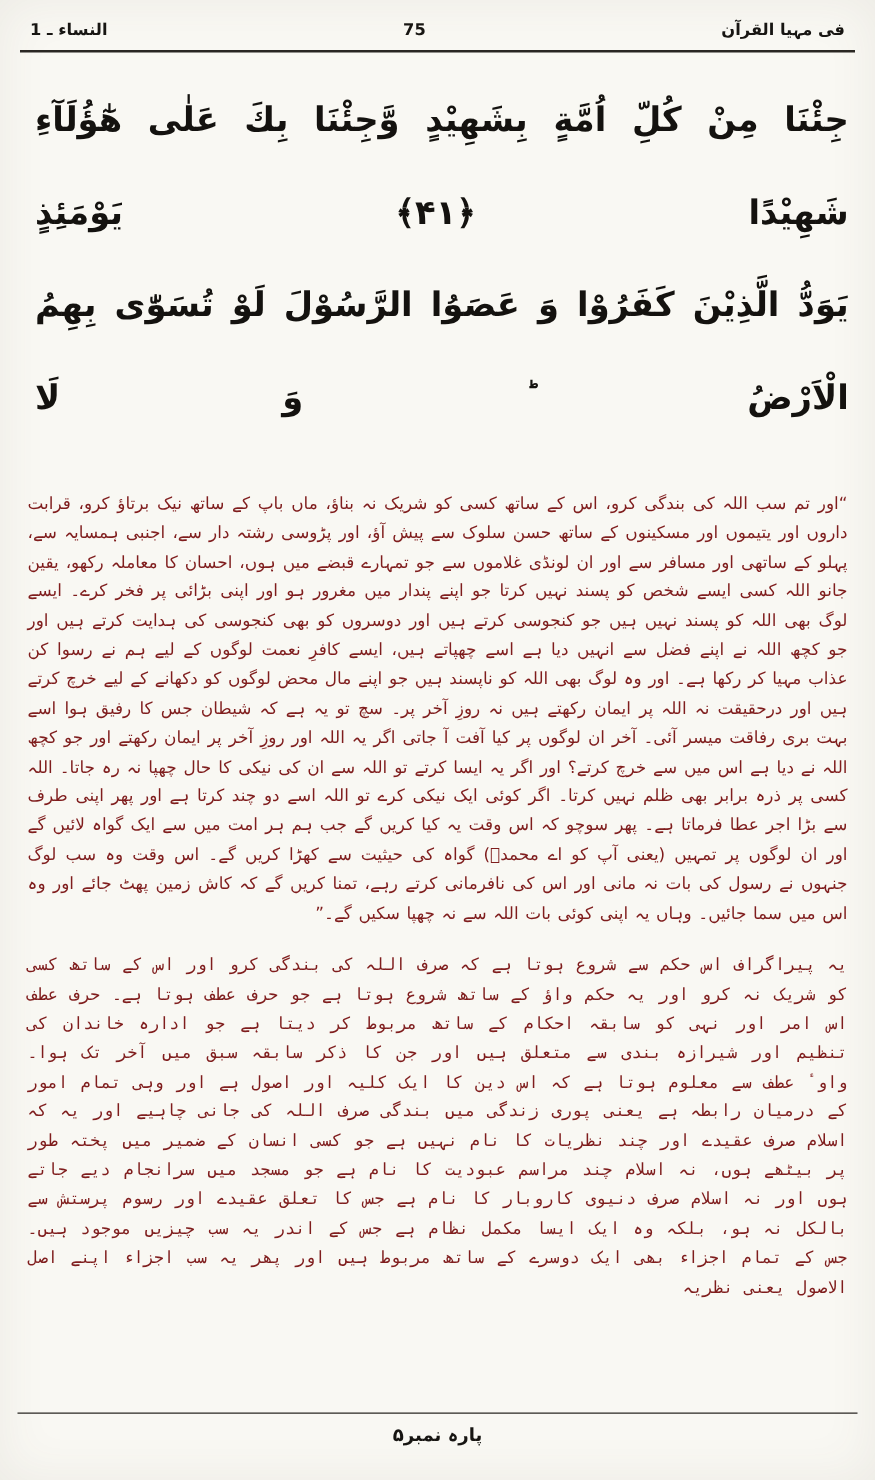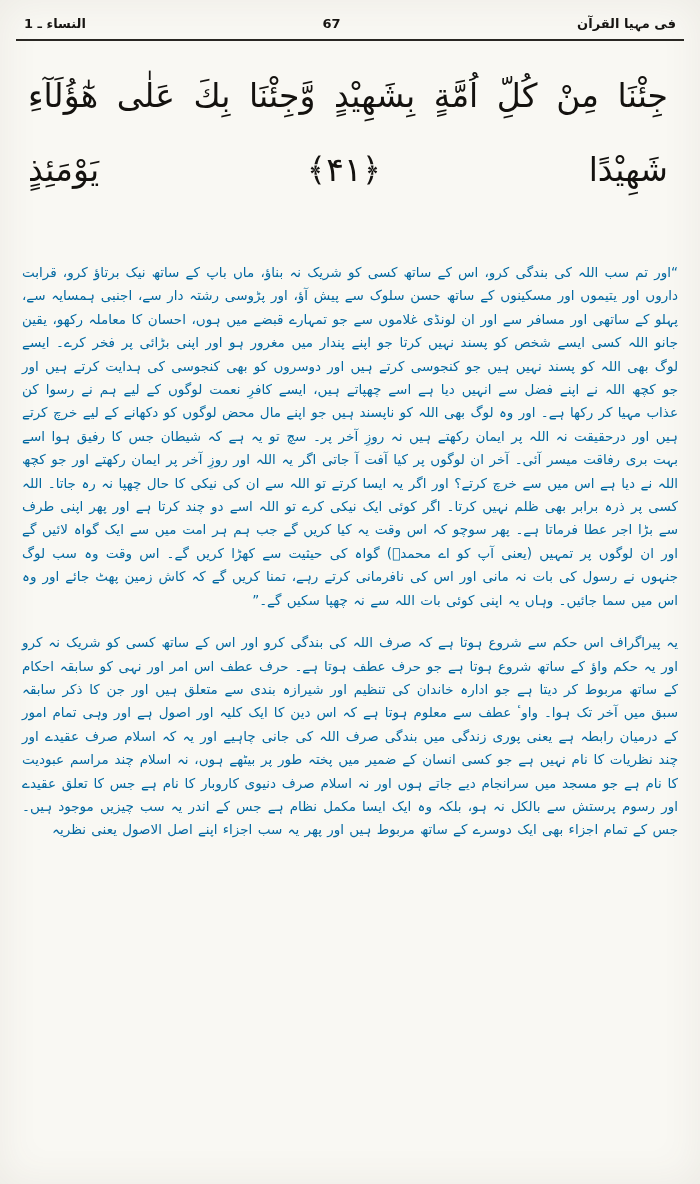--- a/index.html
+++ b/index.html
@@ -28,47 +28,48 @@
     font-weight:bold;
   }
   .header .hdr-item{white-space:nowrap;}
   .header-rule{
     border:0;
     border-top:2px solid #2a2723;
     margin:4px 16px 0 16px;
   }
   
   .quran{
-    margin:18px 32px 0 28px;
-    font-size:33px;
-    font-weight:normal;
+    margin:18px 21px 0 28px;
+    font-size:27px;
+    font-weight:bold;
     line-height:74px;
     letter-spacing:0.5px;
     color:#14120f;
   }
   .quran-line{
     direction:rtl;
     text-align:justify;
     text-align-last:justify;
   }
   .quran-line.short{
     text-align-last:right;
   }
   
   .urdu-para{
-    margin:54px 22px 0 22px;
+    margin:36px 22px 0 22px;
     font-size:13.5px;
     line-height:23.4px;
     text-align:justify;
     direction:rtl;
-    color:#0369a1;
+    color:#7f1d1d;
     word-spacing:1px;
   }
   .urdu-para.commentary{
     margin-top:19px;
+    font-family:Liberation Mono, monospace;
   }
   
   .footer{
     position:absolute;
     left:0;right:0;bottom:0;
     height:54px;
   }
   .footer-rule{
     border:0;
     border-top:1.5px solid #2a2723;
@@ -81,27 +82,32 @@
     margin-top:9px;
   }
 </style>
 </head>
 <body>
 
 <div class="page">
 
   <div class="header">
     <span class="hdr-item">فی مہیا القرآن</span>
-    <span class="hdr-item">67</span>
+    <span class="hdr-item">75</span>
     <span class="hdr-item">النساء ـ 1</span>
   </div>
   <hr class="header-rule">
 
   <div class="quran">
     <div class="quran-line">جِئْنَا مِنْ كُلِّ اُمَّةٍ بِشَهِيْدٍ وَّجِئْنَا بِكَ عَلٰى هٰٓؤُلَآءِ شَهِيْدًا ﴿۴۱﴾ يَوْمَئِذٍ</div>
+    <div class="quran-line">يَوَدُّ الَّذِيْنَ كَفَرُوْا وَ عَصَوُا الرَّسُوْلَ لَوْ تُسَوّٰى بِهِمُ الْاَرْضُ ؕ وَ  لَا</div>
   </div>
 
   <p class="urdu-para">“اور تم سب اللہ کی بندگی کرو، اس کے ساتھ کسی کو شریک نہ بناؤ، ماں باپ کے ساتھ نیک برتاؤ کرو، قرابت داروں اور یتیموں اور مسکینوں کے ساتھ حسن سلوک سے پیش آؤ، اور پڑوسی رشتہ دار سے، اجنبی ہمسایہ سے، پہلو کے ساتھی اور مسافر سے اور ان لونڈی غلاموں سے جو تمہارے قبضے میں ہوں، احسان کا معاملہ رکھو، یقین جانو اللہ کسی ایسے شخص کو پسند نہیں کرتا جو اپنے پندار میں مغرور ہو اور اپنی بڑائی پر فخر کرے۔ ایسے لوگ بھی اللہ کو پسند نہیں ہیں جو کنجوسی کرتے ہیں اور دوسروں کو بھی کنجوسی کی ہدایت کرتے ہیں اور جو کچھ اللہ نے اپنے فضل سے انہیں دیا ہے اسے چھپاتے ہیں، ایسے کافرِ نعمت لوگوں کے لیے ہم نے رسوا کن عذاب مہیا کر رکھا ہے۔ اور وہ لوگ بھی اللہ کو ناپسند ہیں جو اپنے مال محض لوگوں کو دکھانے کے لیے خرچ کرتے ہیں اور درحقیقت نہ اللہ پر ایمان رکھتے ہیں نہ روزِ آخر پر۔ سچ تو یہ ہے کہ شیطان جس کا رفیق ہوا اسے بہت بری رفاقت میسر آئی۔ آخر ان لوگوں پر کیا آفت آ جاتی اگر یہ اللہ اور روزِ آخر پر ایمان رکھتے اور جو کچھ اللہ نے دیا ہے اس میں سے خرچ کرتے؟ اور اگر یہ ایسا کرتے تو اللہ سے ان کی نیکی کا حال چھپا نہ رہ جاتا۔ اللہ کسی پر ذرہ برابر بھی ظلم نہیں کرتا۔ اگر کوئی ایک نیکی کرے تو اللہ اسے دو چند کرتا ہے اور پھر اپنی طرف سے بڑا اجر عطا فرماتا ہے۔ پھر سوچو کہ اس وقت یہ کیا کریں گے جب ہم ہر امت میں سے ایک گواہ لائیں گے اور ان لوگوں پر تمہیں (یعنی آپ کو اے محمدؐ) گواہ کی حیثیت سے کھڑا کریں گے۔ اس وقت وہ سب لوگ جنہوں نے رسول کی بات نہ مانی اور اس کی نافرمانی کرتے رہے، تمنا کریں گے کہ کاش زمین پھٹ جائے اور وہ اس میں سما جائیں۔ وہاں یہ اپنی کوئی بات اللہ سے نہ چھپا سکیں گے۔”</p>
 
   <p class="urdu-para commentary">یہ پیراگراف اس حکم سے شروع ہوتا ہے کہ صرف اللہ کی بندگی کرو اور اس کے ساتھ کسی کو شریک نہ کرو اور یہ حکم واؤ کے ساتھ شروع ہوتا ہے جو حرف عطف ہوتا ہے۔ حرف عطف اس امر اور نہی کو سابقہ احکام کے ساتھ مربوط کر دیتا ہے جو ادارہ خاندان کی تنظیم اور شیرازہ بندی سے متعلق ہیں اور جن کا ذکر سابقہ سبق میں آخر تک ہوا۔ واوٴ عطف سے معلوم ہوتا ہے کہ اس دین کا ایک کلیہ اور اصول ہے اور وہی تمام امور کے درمیان رابطہ ہے یعنی پوری زندگی میں بندگی صرف اللہ کی جانی چاہیے اور یہ کہ اسلام صرف عقیدے اور چند نظریات کا نام نہیں ہے جو کسی انسان کے ضمیر میں پختہ طور پر بیٹھے ہوں، نہ اسلام چند مراسم عبودیت کا نام ہے جو مسجد میں سرانجام دیے جاتے ہوں اور نہ اسلام صرف دنیوی کاروبار کا نام ہے جس کا تعلق عقیدے اور رسوم پرستش سے بالکل نہ ہو، بلکہ وہ ایک ایسا مکمل نظام ہے جس کے اندر یہ سب چیزیں موجود ہیں۔ جس کے تمام اجزاء بھی ایک دوسرے کے ساتھ مربوط ہیں اور پھر یہ سب اجزاء اپنے اصل الاصول یعنی نظریہ</p>
 
+  <div class="footer">
+    <hr class="footer-rule">
+    <div class="footer-label">پارہ نمبر۵</div>
+  </div>
 
 </div>
 
 </body></html>

